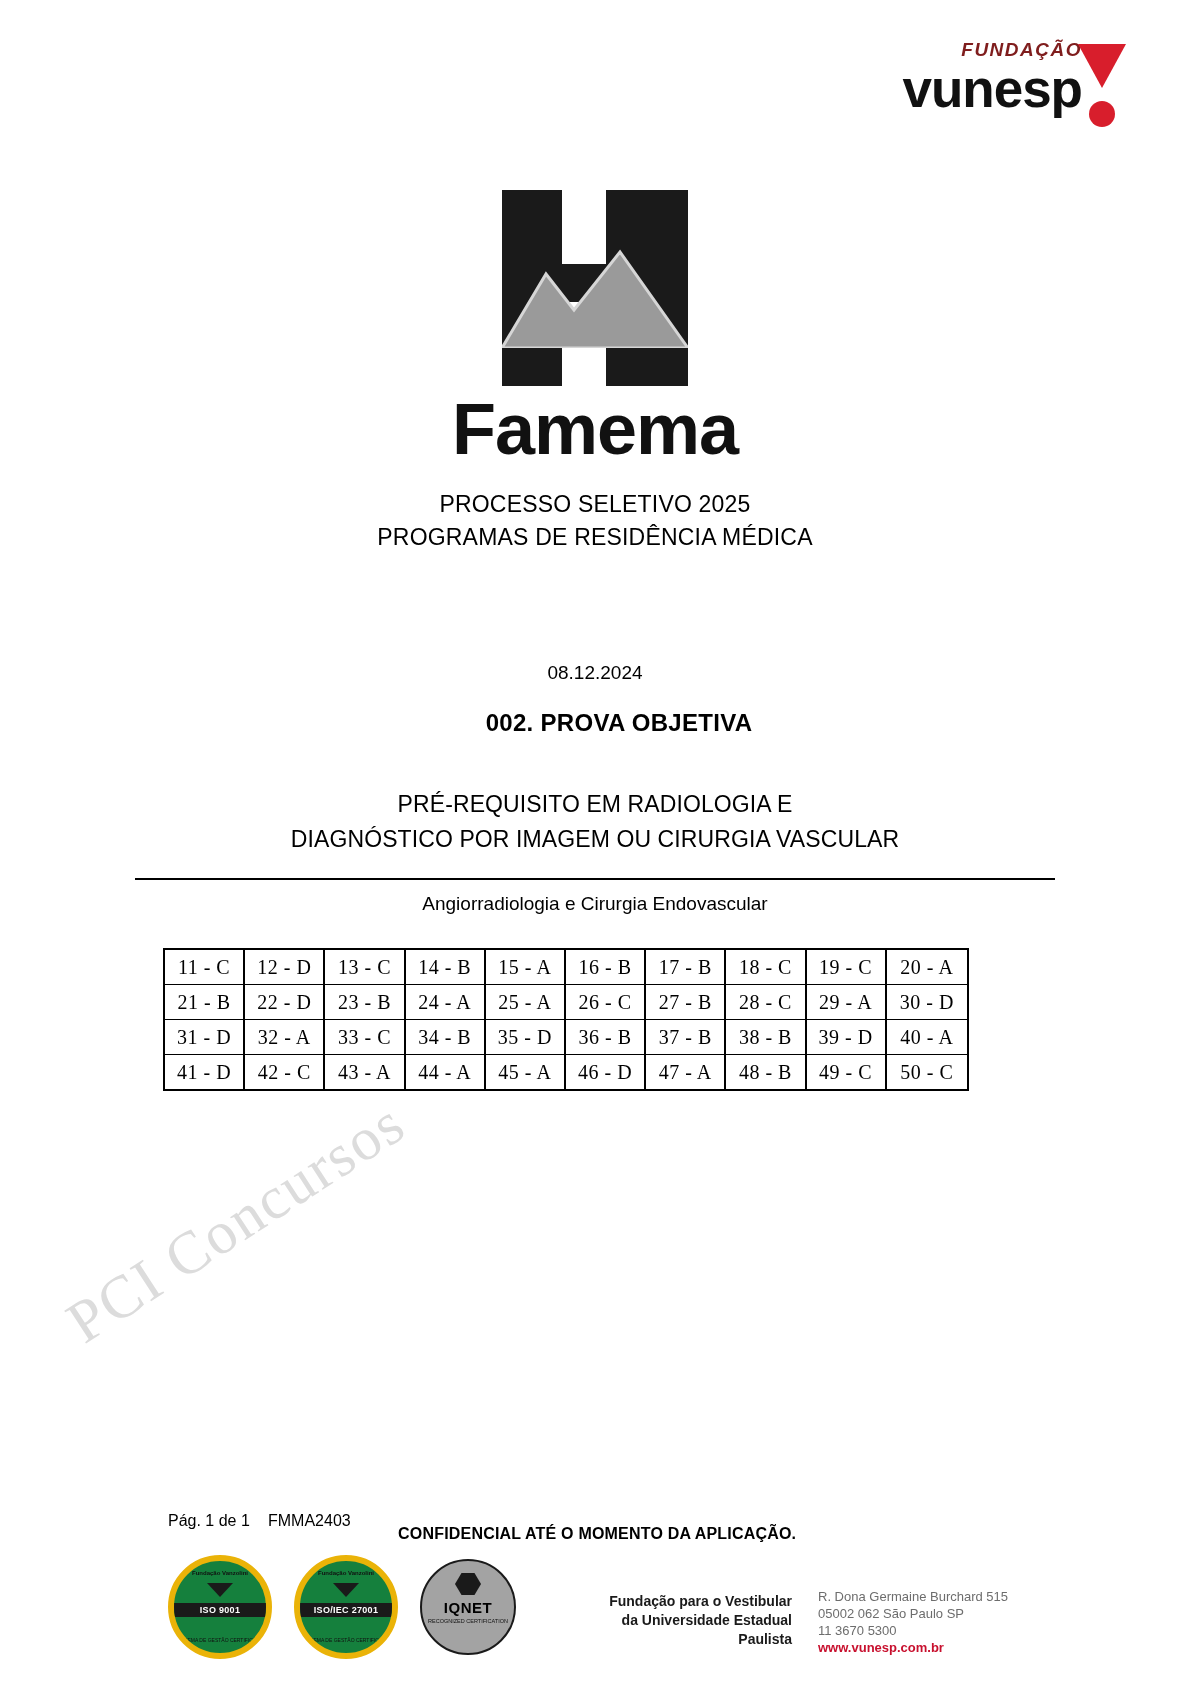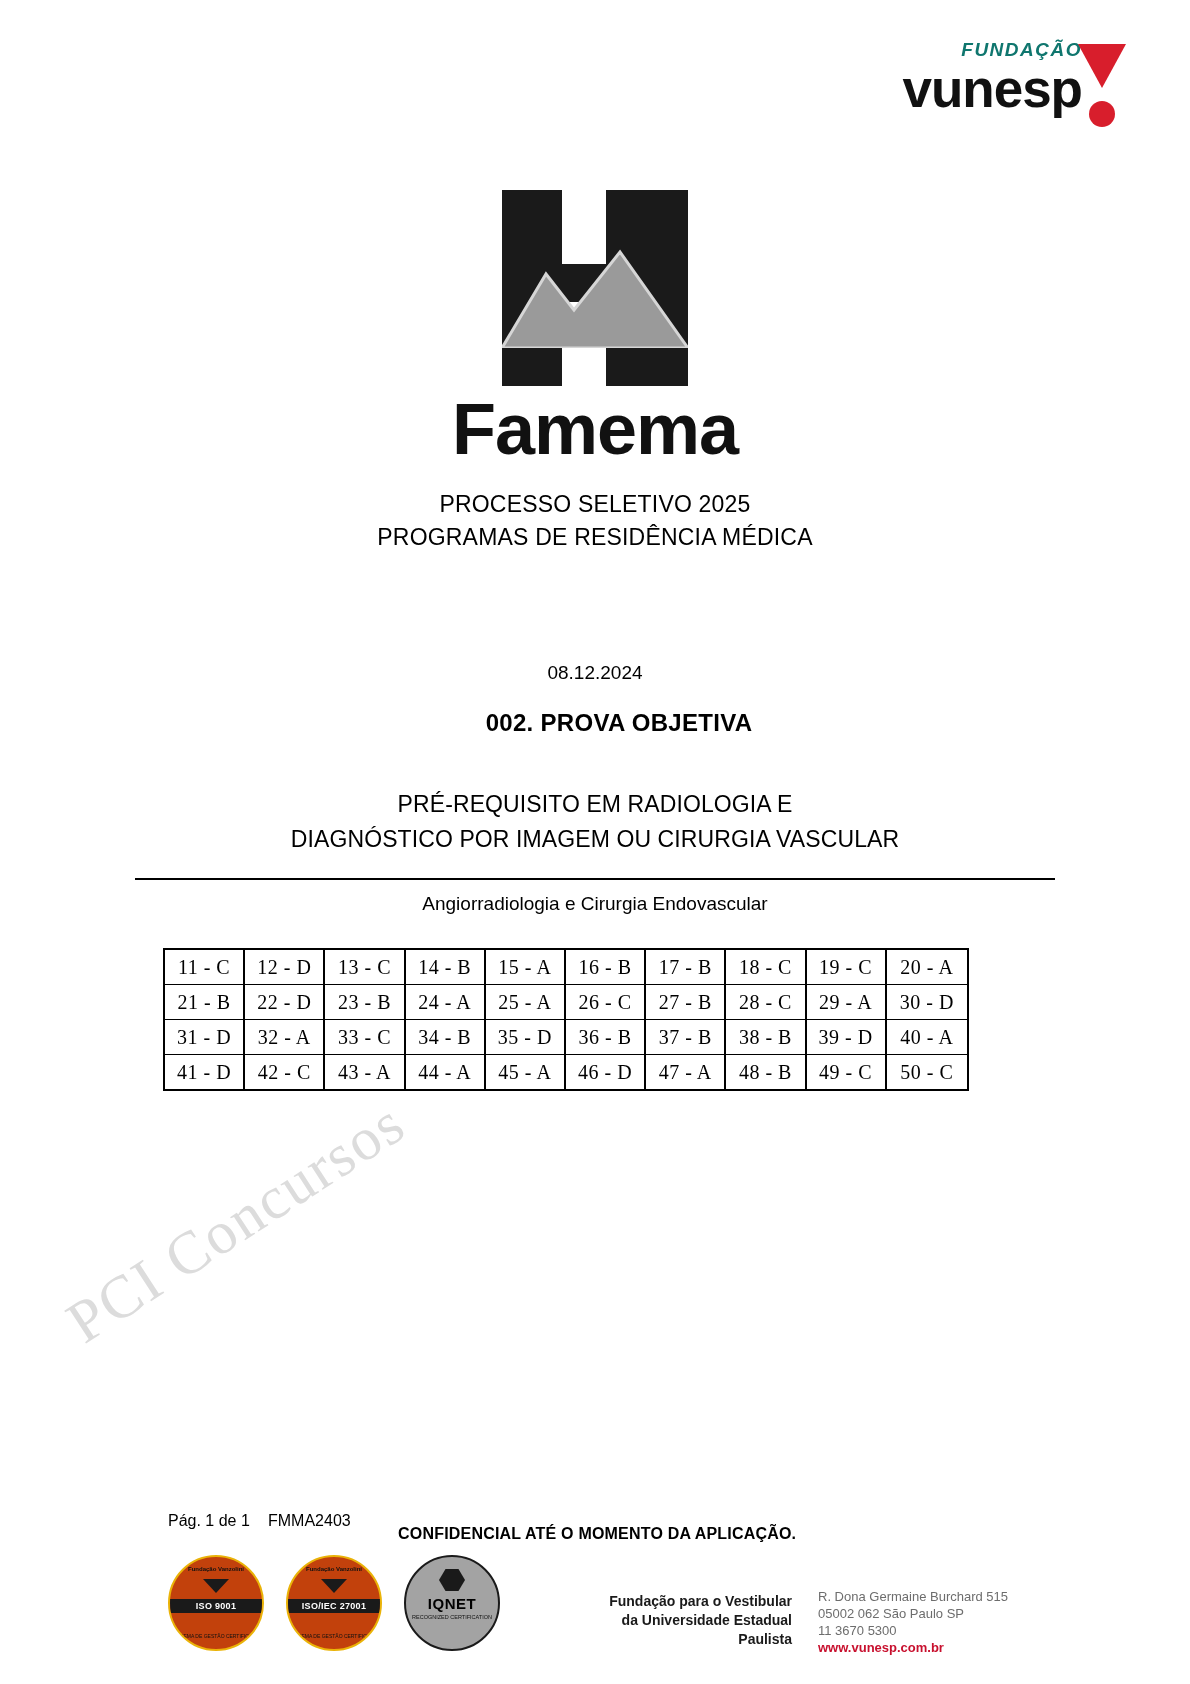--- a/index.html
+++ b/index.html
@@ -23,21 +23,21 @@
     right: 62px;
     text-align: right;
     line-height: 1;
   }
   .vunesp-fundacao {
     font-family: "Liberation Sans", sans-serif;
     font-style: italic;
     font-weight: bold;
     font-size: 19px;
     letter-spacing: 1.5px;
-    color: #0f766e;
+    color: #7f1d1d;
     margin-right: 46px;
   }
   .vunesp-word {
     font-family: "Liberation Sans", sans-serif;
     font-size: 53px;
     font-weight: bold;
     letter-spacing: -1px;
     color: #111;
     margin-top: 3px;
     margin-right: 46px;
@@ -186,23 +186,23 @@
     left: 168px;
     top: 1555px;
     display: flex;
     gap: 22px;
     align-items: center;
   }
   .seal {
     width: 92px;
     height: 92px;
     border-radius: 50%;
-    border: 2px solid #eab308;
+    border: 6px solid #eab308;
     position: relative;
-    background: #c2410c;
+    background: #15803d;
     overflow: hidden;
   }
   .seal .seal-top {
     position: absolute;
     top: 9px; left: 0; right: 0;
     text-align: center;
     font-size: 6px;
     font-weight: bold;
     color: #111;
   }

